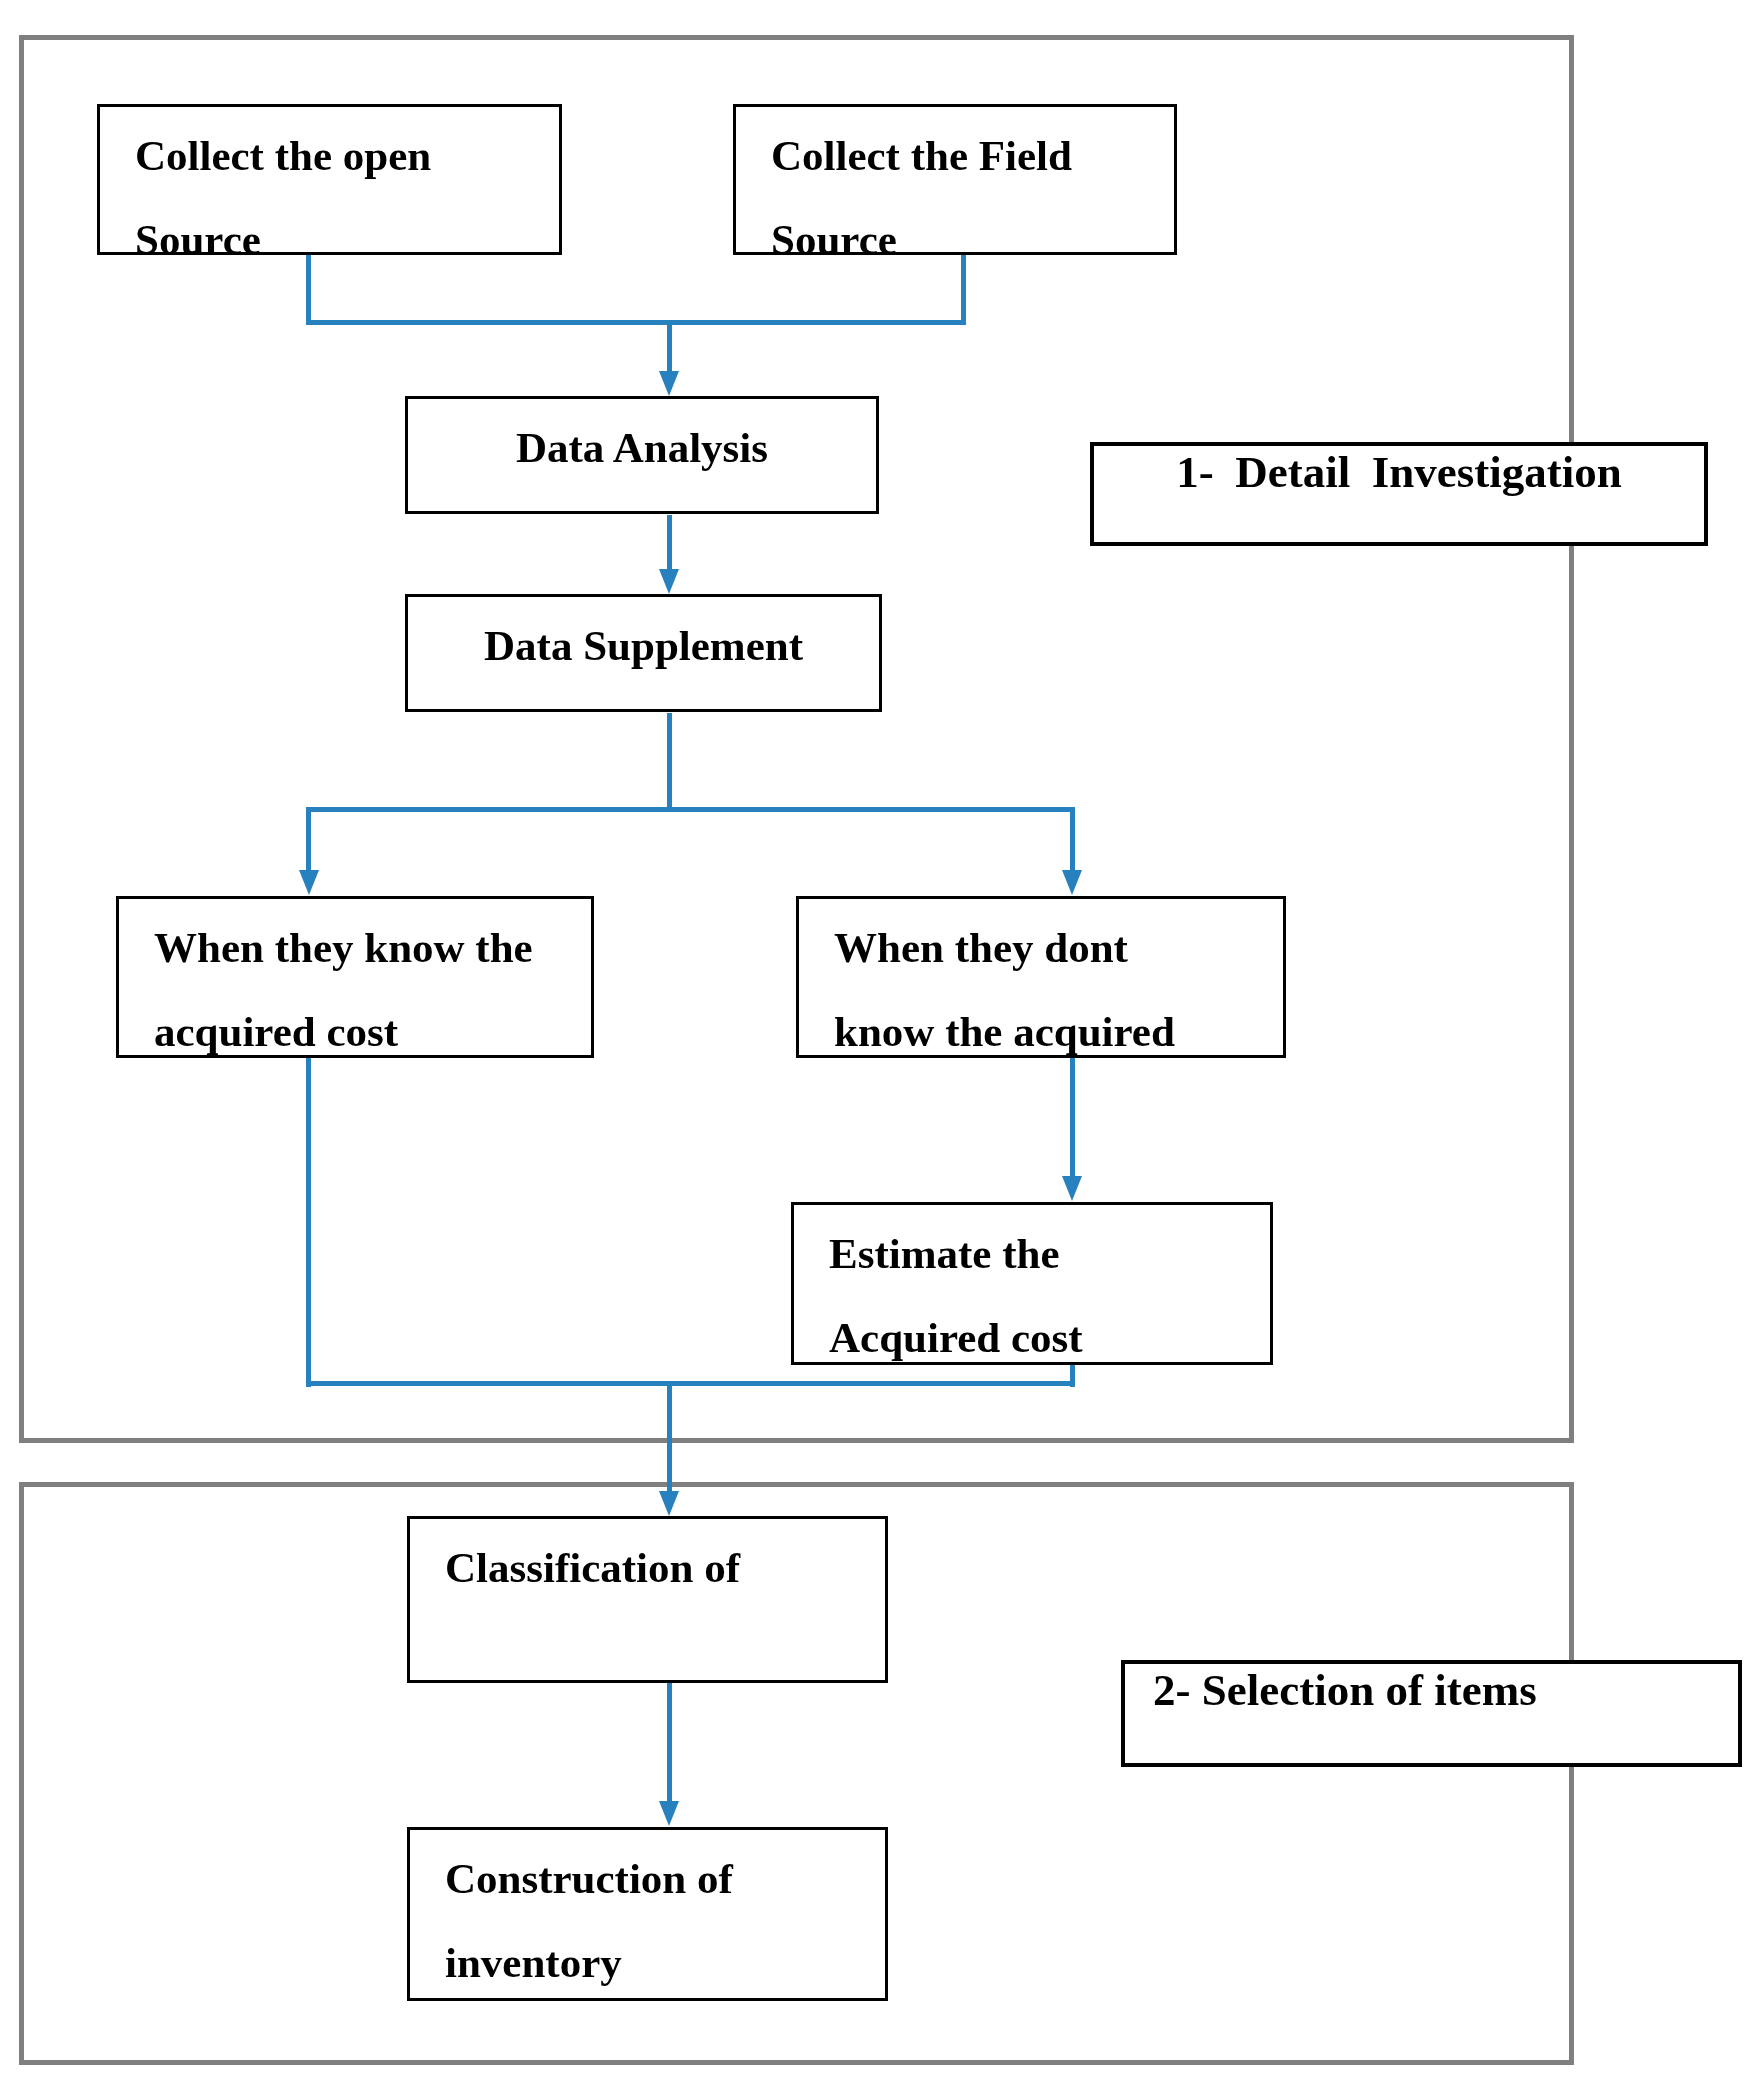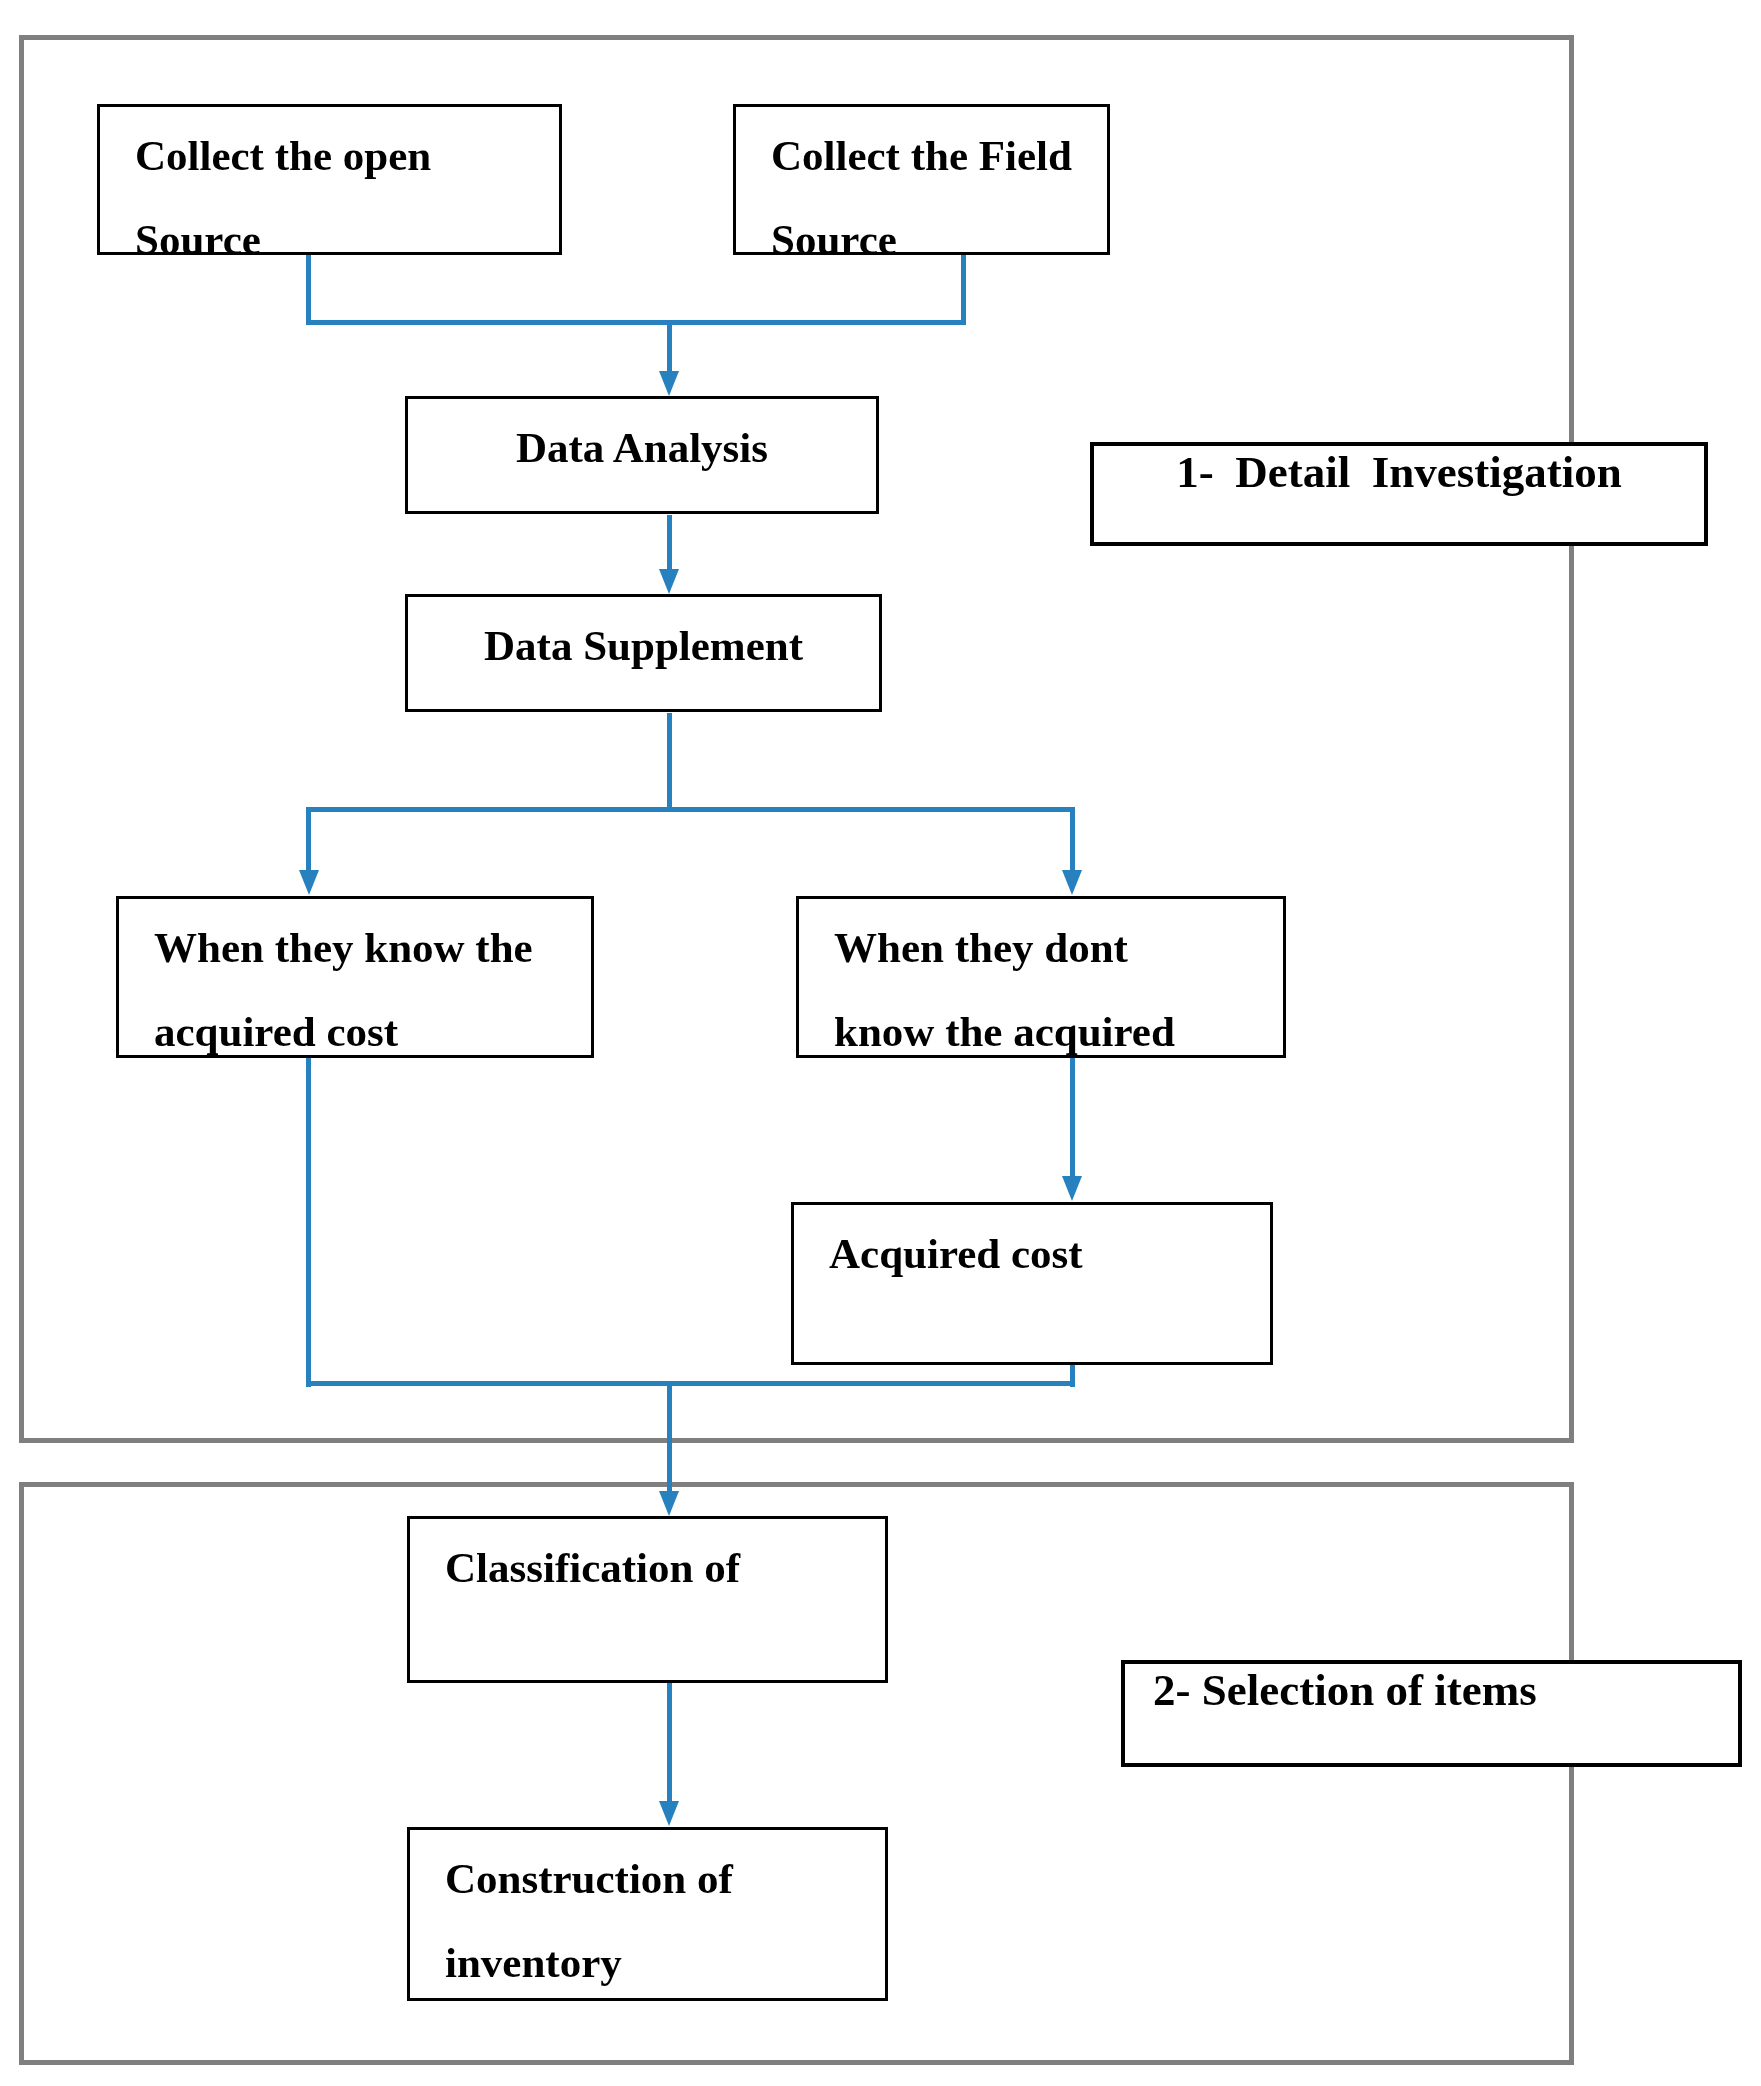--- a/index.html
+++ b/index.html
@@ -99,21 +99,21 @@
   <div class="arrowhead" style="left:659px; top:1491px;"></div>
 
   <div class="line" style="left:667px; top:1683px; width:5.1px; height:121px;"></div>
   <div class="arrowhead" style="left:659px; top:1801px;"></div>
 
   <div class="fbox" style="left:97px; top:104px; width:465px; height:151px;">
     <span class="txt">Collect the open</span>
     <span class="txt">Source</span>
   </div>
 
-  <div class="fbox" style="left:733px; top:104px; width:377px; height:151px;">
+  <div class="fbox" style="left:733px; top:104px; width:444px; height:151px;">
     <span class="txt">Collect the Field</span>
     <span class="txt">Source</span>
   </div>
 
   <div class="fbox center" style="left:405px; top:396px; width:474px; height:118px;">
     <span class="txt">Data Analysis</span>
   </div>
 
   <div class="fbox center" style="left:405px; top:594px; width:477px; height:118px;">
     <span class="txt">Data Supplement</span>
@@ -123,20 +123,21 @@
     <span class="txt">When they know the</span>
     <span class="txt">acquired cost</span>
   </div>
 
   <div class="fbox" style="left:796px; top:896px; width:490px; height:162px;">
     <span class="txt">When they dont</span>
     <span class="txt">know the acquired</span>
   </div>
 
   <div class="fbox" style="left:791px; top:1202px; width:482px; height:163px;">
+    <span class="txt">Estimate the</span>
     <span class="txt">Acquired cost</span>
   </div>
 
   <div class="fbox" style="left:407px; top:1516px; width:481px; height:167px;">
     <span class="txt">Classification of</span>
   </div>
 
   <div class="fbox" style="left:407px; top:1827px; width:481px; height:174px;">
     <span class="txt">Construction of</span>
     <span class="txt">inventory</span>

